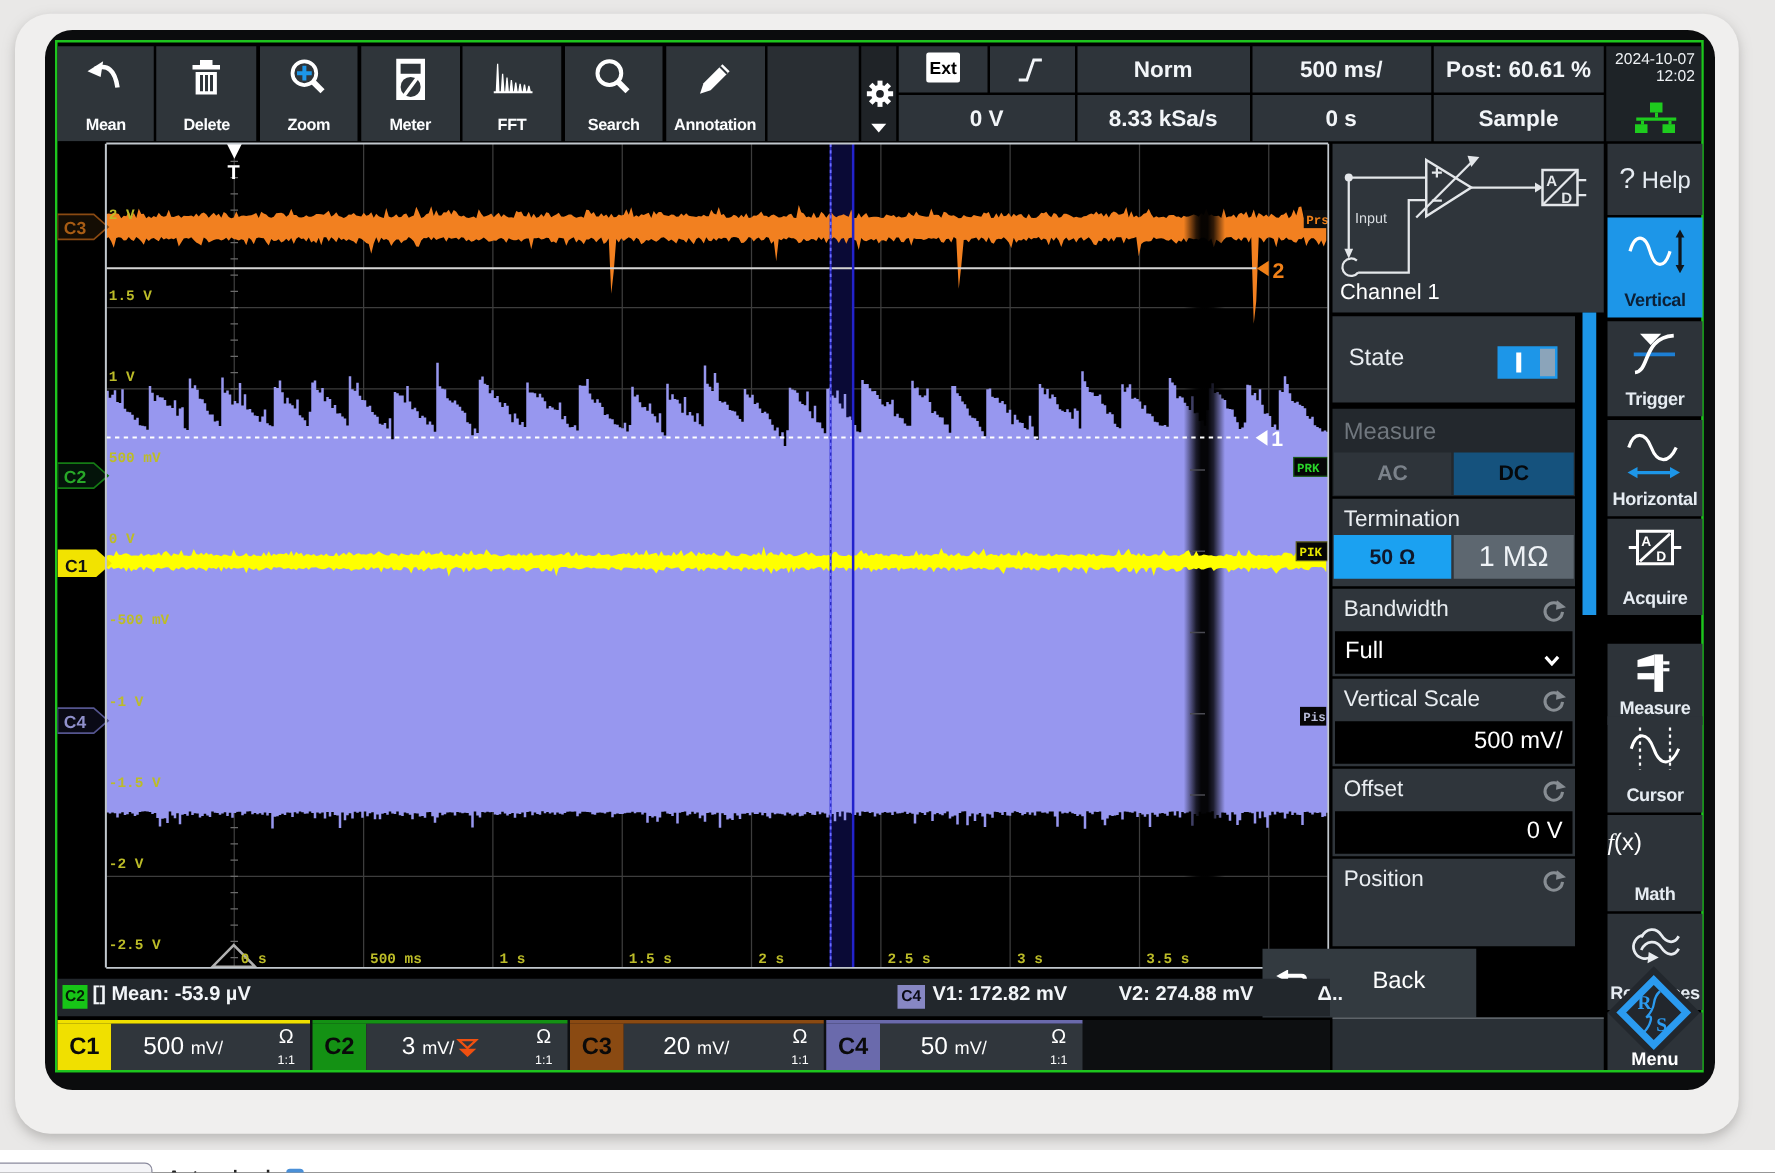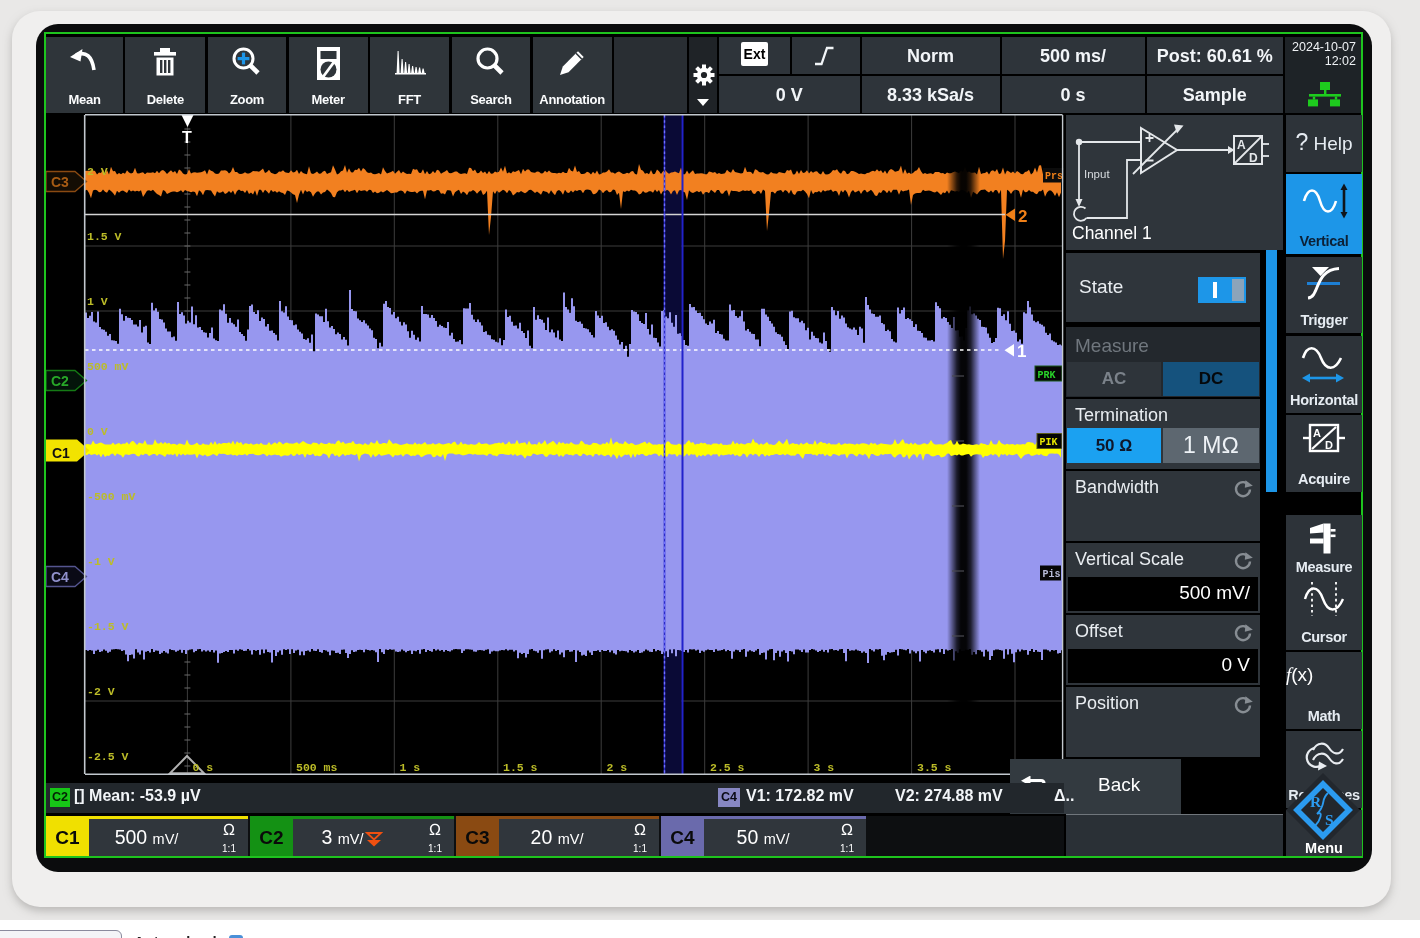--- a/index.html
+++ b/index.html
@@ -308,20 +308,26 @@
     <div class="mlab" style="left:9px;top:6px">Termination</div>
 <div class="abs" style="left:1px;top:29px;width:94px;height:35px;background:#1ba1f1;color:#0f172a;font-size:17px;font-weight:bold;text-align:center;line-height:35px">50 Ω</div>
 <div class="abs" style="left:97px;top:29px;width:96px;height:35px;background:#5d6770;color:#eef2f6;font-size:23px;text-align:center;line-height:35px">1 MΩ</div>
   </div>
 <div class="mrow" style="top:471px;height:70px">
     <div class="mlab">Bandwidth</div>
     <div class="rst"><svg width="22" height="22" viewBox="0 0 22 22" style="">
         <path d="M16.8 7.2 A7 7 0 1 0 18 11.5" stroke="#878d93" stroke-width="2.4" fill="none"></path>
         <polygon points="13.5,2.2 20.8,7.8 12.8,9.8" fill="#878d93"></polygon>
       </svg></div>
+<div class="mbox">
+      <span style="position:absolute;left:8px;top:5px">Full</span>
+      <span style="position:absolute;right:10px;top:12px"><svg width="13" height="9" viewBox="0 0 13 9" style="">
+          <path d="M1.5 1.5 L6.5 7 L11.5 1.5" stroke="#fff" stroke-width="2.6" fill="none"></path>
+        </svg></span>
+    </div>
   </div>
 <div class="mrow" style="top:543px;height:70px">
     <div class="mlab">Vertical Scale</div>
     <div class="rst"><svg width="22" height="22" viewBox="0 0 22 22" style="">
         <path d="M16.8 7.2 A7 7 0 1 0 18 11.5" stroke="#878d93" stroke-width="2.4" fill="none"></path>
         <polygon points="13.5,2.2 20.8,7.8 12.8,9.8" fill="#878d93"></polygon>
       </svg></div>
 <div class="mbox">
       <span style="position:absolute;right:8px;top:5px">500 mV/</span>
     </div>

